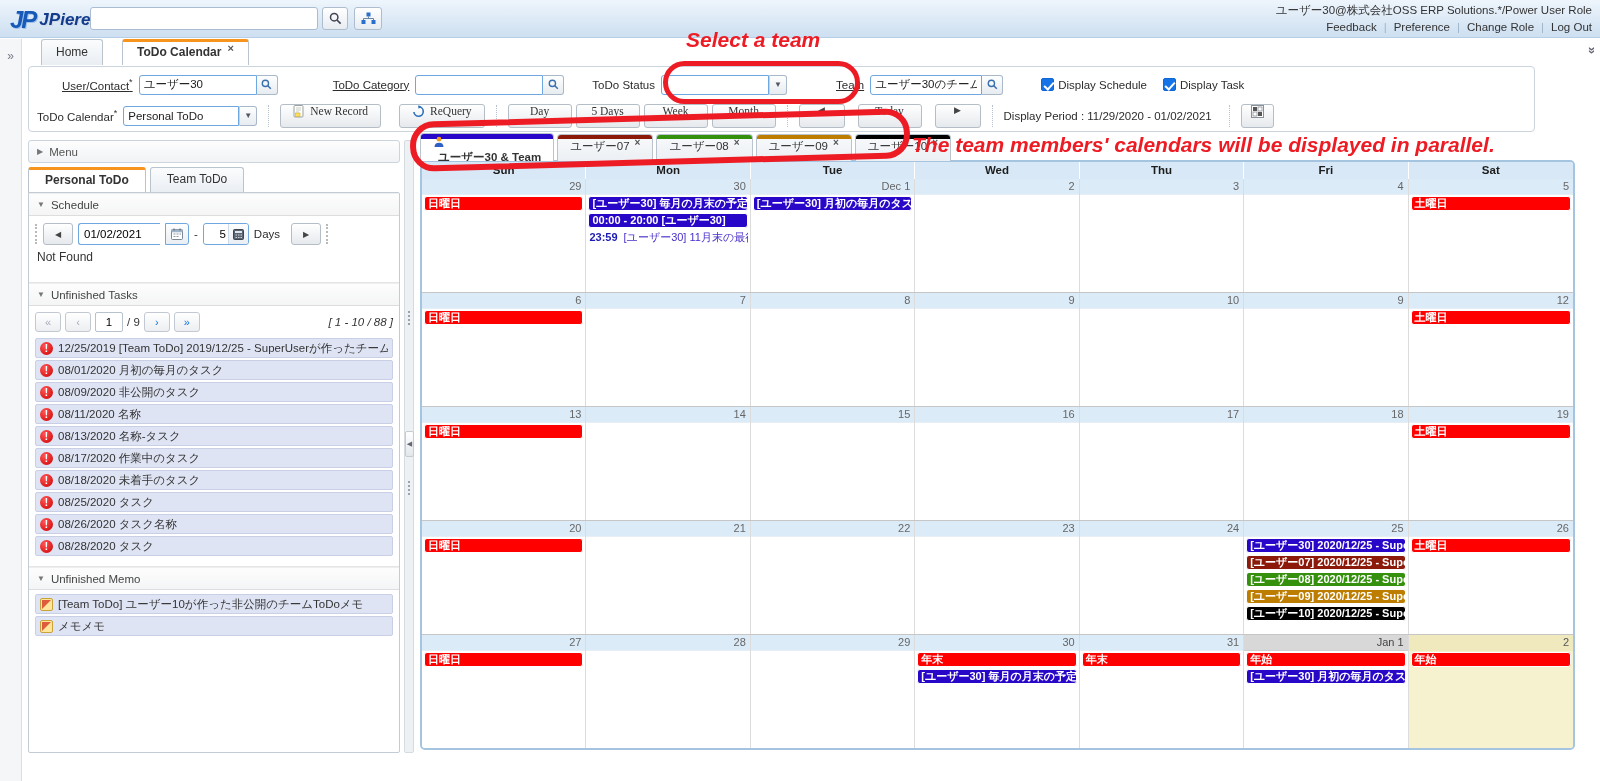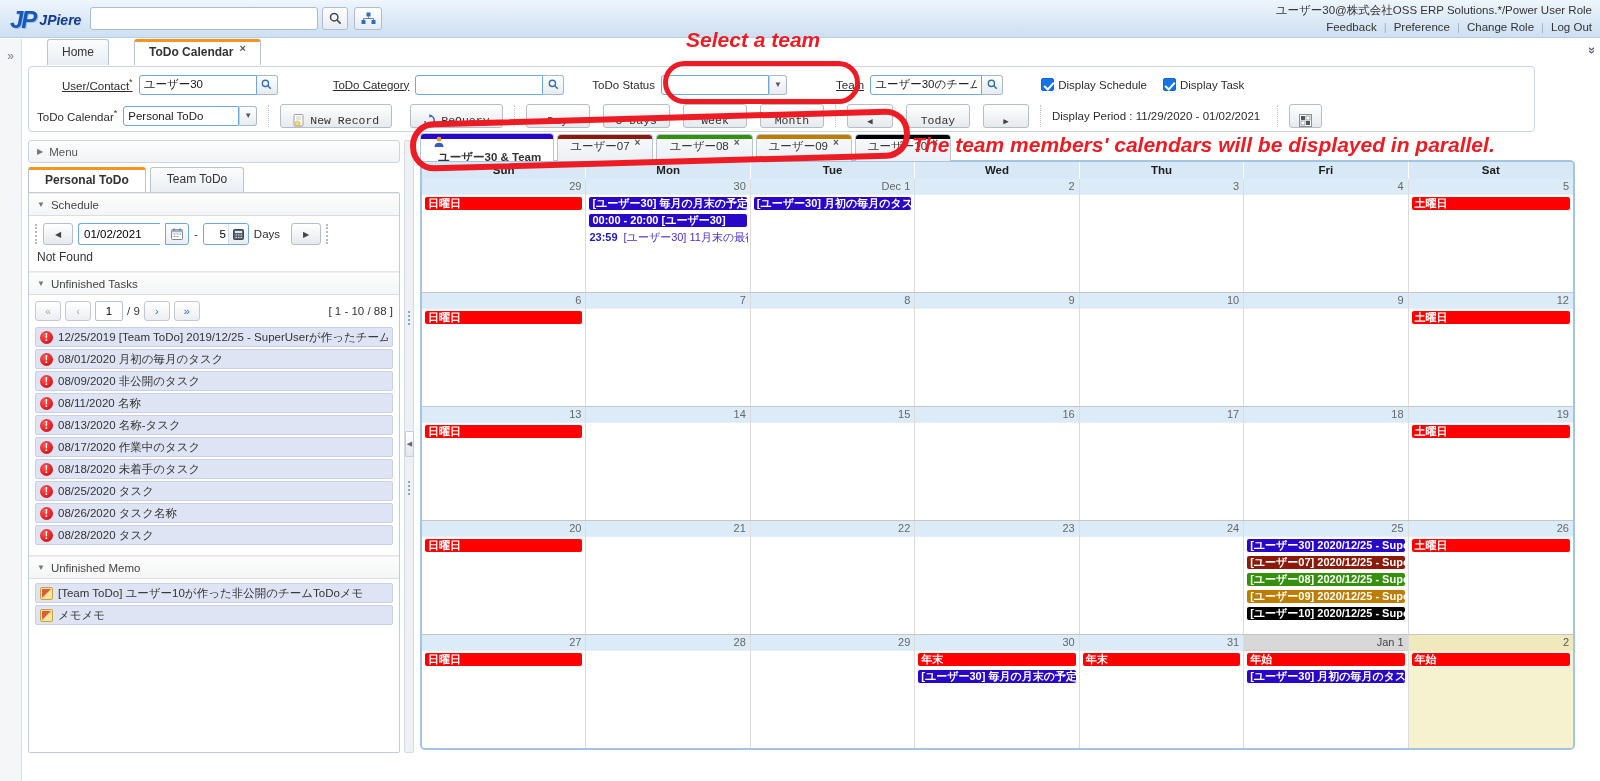--- a/index.html
+++ b/index.html
@@ -5,38 +5,38 @@
   * { margin:0; padding:0; box-sizing:border-box; }
   html,body { width:1600px; height:781px; overflow:hidden; background:#fff;
     font-family:"Liberation Sans","DejaVu Sans",sans-serif; font-size:11.5px; color:#333; }
 
   
   .topbar { position:absolute; left:0; top:0; width:1600px; height:38px;
     background:linear-gradient(#eef5fc,#cddff1); border-bottom:1px solid #b7cfe6; }
   .brand { position:absolute; left:10px; top:6px; display:flex; align-items:center; }
   .brand .jp { font-style:italic; font-weight:bold; font-size:24px; color:#1659b8;
     text-shadow:1px 1px 0 #9fc0e8; letter-spacing:-2px; }
-  .brand .nm { font-style:italic; font-weight:bold; font-size:14px; color:#123c8c; margin-left:4px;
+  .brand .nm { font-style:italic; font-weight:bold; font-size:17px; color:#123c8c; margin-left:4px;
     text-shadow:1px 1px 0 #cfd8e8; }
   .gsearch { position:absolute; left:90px; top:7px; width:228px; height:23px; border:1px solid #a9bcd0;
     border-radius:3px; background:#fff; padding:0 6px; font-size:12px; }
   .tb-btn { position:absolute; top:7px; height:23px; border:1px solid #aebdcd; border-radius:3px;
     background:linear-gradient(#fff,#e7ecf2); display:flex; align-items:center; justify-content:center; cursor:pointer; }
   .userinfo { position:absolute; right:8px; top:3px; font-size:11.5px; color:#333; text-align:right; }
   .toplinks { position:absolute; right:8px; top:21px; font-size:11.5px; color:#333; display:flex; gap:7px; align-items:center; }
   .tlink { cursor:pointer; }
   .tsep { color:#9fb4c9; }
 
   
   .leftstrip { position:absolute; left:0; top:39px; width:22px; height:742px; background:#f4f6f8;
     border-right:1px solid #d9dee3; }
   .leftstrip .gg { display:block; text-align:center; color:#778; font-size:12px; margin-top:10px; cursor:pointer; }
   .tabrow { position:absolute; left:22px; top:39px; width:1578px; height:27px; }
   .wtab { display:inline-block; position:relative; height:26px; line-height:24px; padding:0 14px;
-    margin-left:25px; background:linear-gradient(#fbfcfd,#e9eef3); border:1px solid #b9c4cf;
+    margin-left:19px; background:linear-gradient(#fbfcfd,#e9eef3); border:1px solid #b9c4cf;
     border-bottom:none; border-radius:3px 3px 0 0; font-size:12px; color:#333; vertical-align:bottom; cursor:pointer; }
   .wtab.active { background:#fff; border-top:3px solid #f7941d; font-weight:bold; line-height:21px; }
   .wtab .x { font-weight:bold; font-size:11px; color:#555; margin-left:6px; position:relative; top:-4px; }
   .collapse-all { position:absolute; right:6px; top:4px; color:#667; font-size:13px; cursor:pointer;
     transform:rotate(-90deg); font-weight:bold; }
 
   
   .filterpanel { position:absolute; left:28px; top:66px; width:1507px; height:66px;
     border:1px solid #ccd4dd; border-radius:4px; background:#fff; padding:2px 8px; }
   .frow { display:flex; align-items:center; height:31px; }
@@ -50,22 +50,22 @@
   .ddbtn { height:20px; width:18px; border:1px solid #a9b8c8; border-left:1px solid #c6d2de; border-radius:0 3px 3px 0;
     background:linear-gradient(#fdfefe,#e7ecf1); display:flex; align-items:center; justify-content:center;
     color:#556; font-size:8px; cursor:pointer; }
   .cbx { width:13px; height:13px; background:#fff; border:1px solid #8aa2bd; border-radius:2px;
     position:relative; display:inline-block; margin-right:4px; cursor:pointer; }
   .cbx.on { background:#1473e6; border-color:#1166cf; }
   .cbx.on::after { content:""; position:absolute; left:3.5px; top:0.5px; width:4px; height:8px;
     border:solid #fff; border-width:0 2px 2px 0; transform:rotate(42deg); }
   .dsep { width:1px; height:22px; border-left:1px dotted #b9c2cc; margin:0 11px; }
   .btn { height:24px; padding:0 12px; border:1px solid #b5bdc6; border-radius:3px; color:#333;
-    background:linear-gradient(#ffffff,#e6e9ed); font-size:11.5px; display:inline-flex; align-items:flex-end;
-    gap:5px; cursor:pointer; white-space:nowrap; font-family:Liberation Mono, monospace; }
+    background:linear-gradient(#ffffff,#e6e9ed); font-size:11.5px; display:inline-flex; align-items:flex-start;
+    gap:5px; cursor:pointer; white-space:nowrap; font-family:Liberation Serif, serif; }
   .btn.vw { min-width:64px; justify-content:center; }
   .btn.arr { min-width:46px; justify-content:center; font-size:9px; color:#444; }
 
   
   .menu-bar { position:absolute; left:28px; top:140px; width:372px; height:23px; border:1px solid #ccd4dd;
     border-radius:3px; background:linear-gradient(#fdfdfd,#f1f3f5); display:flex; align-items:center;
     padding:0 8px; color:#555; cursor:pointer; }
   .menu-bar .tri { font-size:8px; margin-right:6px; color:#777; }
   .side-tabs { position:absolute; left:28px; top:167px; width:372px; height:26px; }
   .stab { display:inline-block; position:relative; height:26px; line-height:23px; padding:0 16px; margin-right:4px;
@@ -82,28 +82,28 @@
   .grip { width:3px; height:20px; border-left:2px dotted #b9b9b9; }
   .mini-btn { width:30px; height:22px; border:1px solid #b5bdc6; border-radius:3px;
     background:linear-gradient(#fff,#e6e9ed); font-size:8px; color:#444; display:flex; align-items:center;
     justify-content:center; cursor:pointer; }
   .dateinput { width:82px; height:22px; border:1px solid #6fa7e0; border-right:none; border-radius:3px 0 0 3px;
     padding:0 5px; font-size:11.5px; }
   .icbtn { width:24px; height:22px; border:1px solid #6fa7e0; border-radius:0 3px 3px 0;
     background:linear-gradient(#fdfefe,#e9eef3); display:flex; align-items:center; justify-content:center; cursor:pointer; }
   .daysbox { display:flex; align-items:center; height:22px; border:1px solid #6fa7e0; border-radius:3px; background:#fff; }
   .daysinput { width:24px; height:18px; border:none; text-align:right; font-size:11.5px; padding:0 2px; }
-  .notfound { margin:5px 2px 1px 2px; color:#333; font-size:12px; }
+  .notfound { margin:5px 2px 12px 2px; color:#333; font-size:12px; }
   .pag { display:flex; align-items:center; gap:4px; padding:6px 6px 4px 6px; }
   .pbtn { width:26px; height:20px; border:1px solid #c2c9d2; border-radius:3px; background:linear-gradient(#fff,#eceef1);
     display:flex; align-items:center; justify-content:center; font-size:11px; cursor:pointer; }
   .pbtn.dis { color:#aab; }
   .pbtn.en { color:#1473e6; }
   .pginput { width:28px; height:20px; border:1px solid #b7c2cf; border-radius:2px; text-align:center; font-size:11.5px; }
-  .prange { margin-left:auto; color:#333; }
+  .prange { margin-left:auto; color:#333;font-style:italic; }
   .tlist { padding:2px 6px 8px 6px; border-bottom:1px solid #e5e5e5; }
   .trow { height:20px; margin-bottom:2px; background:#dfe4f4; border:1px solid #c9cfe4; border-radius:2px;
     display:flex; align-items:center; padding:0 4px; cursor:pointer; overflow:hidden; white-space:nowrap; }
   .trow .lbl { color:#333; font-size:11.5px; overflow:hidden; text-overflow:clip; }
   .excl { width:13px; height:13px; min-width:13px; border-radius:50%; background:radial-gradient(circle at 35% 30%,#f55,#c00);
     color:#fff; font-weight:bold; font-size:10px; line-height:13px; text-align:center; margin-right:5px; }
   .memoicon { width:13px; height:13px; min-width:13px; background:#ffe69a; border:1px solid #c9a23a; border-radius:2px;
     position:relative; margin-right:5px; }
   .memoicon::after { content:""; position:absolute; left:1px; top:1px; width:0; height:0;
     border-left:9px solid #d8432a; border-bottom:9px solid transparent; transform:rotate(0deg); opacity:.85; }
@@ -262,21 +262,21 @@
     <button class="btn">
       <span>
           <svg width="13" height="13" viewBox="0 0 13 13">
             <path d="M6.5 1.8 A4.7 4.7 0 1 1 1.9 7" fill="none" stroke="#2c6fbb" stroke-width="1.6"></path>
             <path d="M6.5 0 L9.3 1.9 L6.5 3.8 Z" fill="#2c6fbb"></path>
           </svg>
         </span>
       <span>ReQuery</span>
     </button>
     <span class="dsep"></span>
-    <span style="display:inline-flex; gap:13px;">
+    <span style="display:inline-flex; gap:4px;">
         <button class="btn vw">Day</button>
         <button class="btn vw">5 Days</button>
         <button class="btn vw">Week</button>
         <button class="btn vw">Month</button>
       </span>
     <span class="dsep"></span>
     <button class="btn arr">◀</button>
     <span style="width:13px;"></span>
     <button class="btn vw">Today</button>
     <span style="width:13px;"></span>

